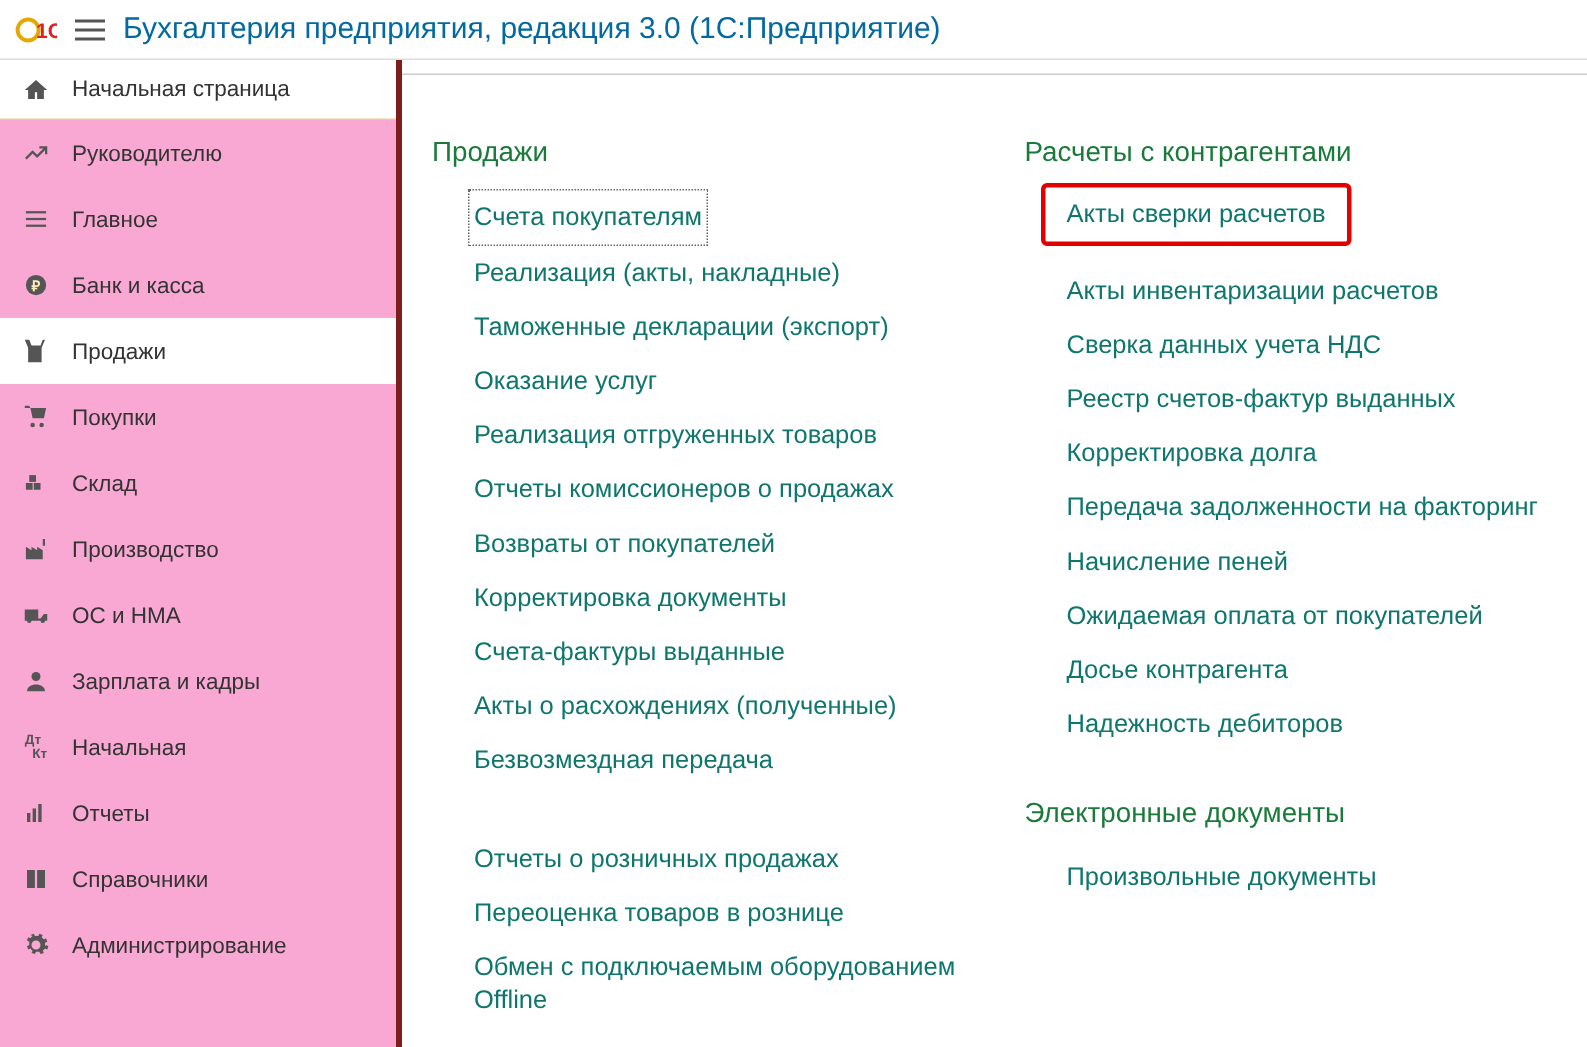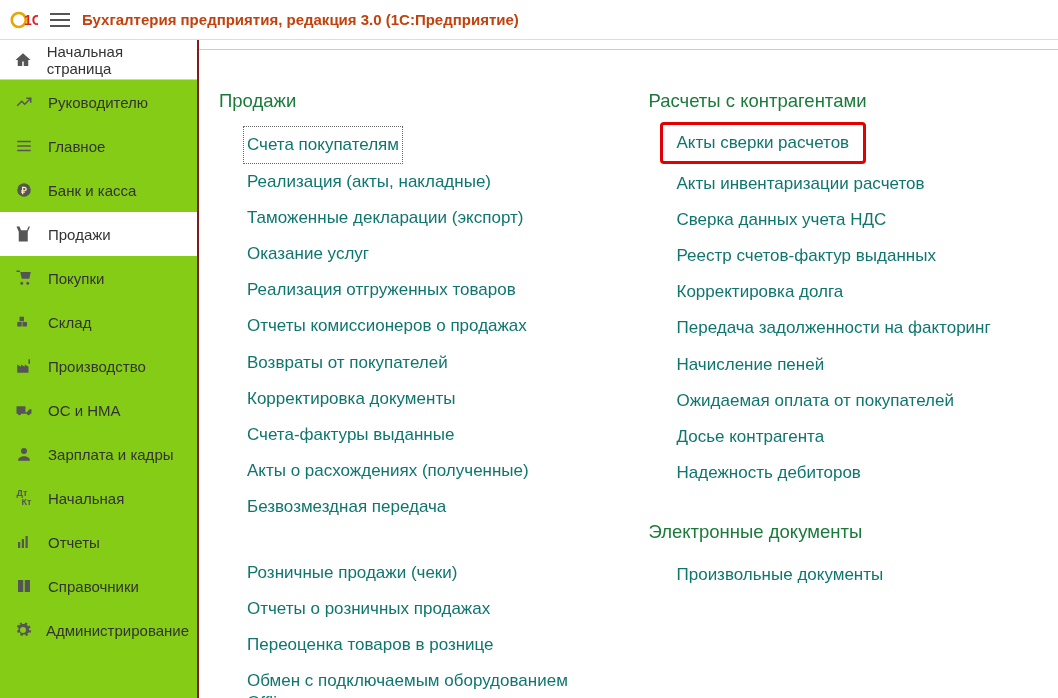--- a/index.html
+++ b/index.html
@@ -34,32 +34,31 @@
     display: flex;
     flex-direction: column;
     justify-content: space-between;
     cursor: pointer;
   }
   .hamburger span {
     height: 2px;
     background: #555;
   }
   .titlebar-text {
-    color: #c2410c;
-    font-size: 15px;
-    font-weight: bold;
+    color: #0369a1;
+    font-size: 20px;
   }
   .main-wrap {
     display: flex;
     height: calc(100% - 40px);
   }
   .sidebar {
-    width: 199px;
-    background: #84cc16;
-    border-right: 2px solid #7f1d1d;
+    width: 268px;
+    background: #f9a8d4;
+    border-right: 4px solid #7f1d1d;
     flex-shrink: 0;
     font-size: 15px;
   }
   .sidebar-item {
     display: flex;
     align-items: center;
     padding: 0 14px;
     height: 44px;
     cursor: pointer;
     color: #333;
@@ -128,21 +127,21 @@
     margin-left: -4px;
     display: inline-block;
     width: fit-content;
   }
   .link-item.highlight {
     border: 3px solid #e30000;
     border-radius: 4px;
     padding: 7px 14px;
     margin-left: -17px;
     margin-top: -4px;
-    margin-bottom: 2px;
+    margin-bottom: 12px;
     width: fit-content;
   }
   .section-block { margin-bottom: 30px; }
 </style>
 </head>
 <body>
 
 <div class="titlebar">
   <div class="logo">
     <svg viewBox="0 0 32 32">
@@ -298,21 +297,20 @@
               <div class="link-item">Отчеты комиссионеров о продажах</div>
               <div class="link-item">Возвраты от покупателей</div>
               <div class="link-item">Корректировка документы</div>
               <div class="link-item">Счета-фактуры выданные</div>
               <div class="link-item">Акты о расхождениях (полученные)</div>
               <div class="link-item">Безвозмездная передача</div>
             </div>
           </div>
           <div class="section-block">
             <div class="link-list">
-              <div class="link-item">Розничные продажи (чеки)</div>
               <div class="link-item">Отчеты о розничных продажах</div>
               <div class="link-item">Переоценка товаров в рознице</div>
               <div class="link-item">Обмен с подключаемым оборудованием Offline</div>
             </div>
           </div>
         </div>
         <div class="col">
           <div class="section-block">
             <div class="section-title">Расчеты с контрагентами</div>
             <div class="link-list">

